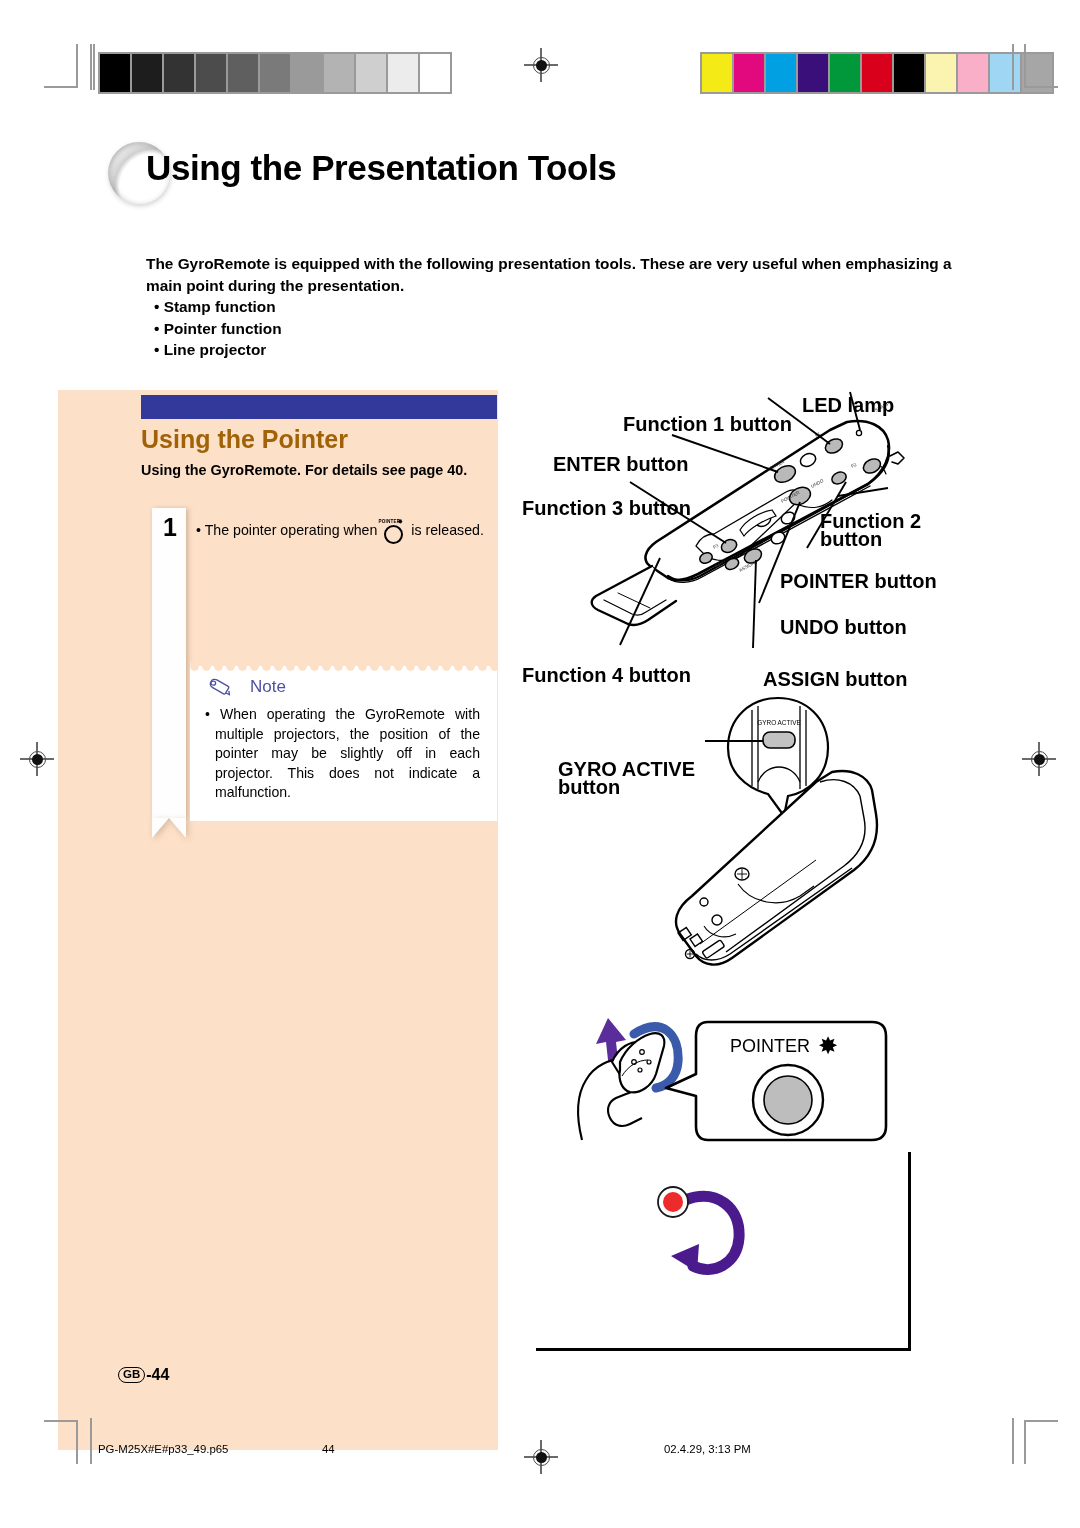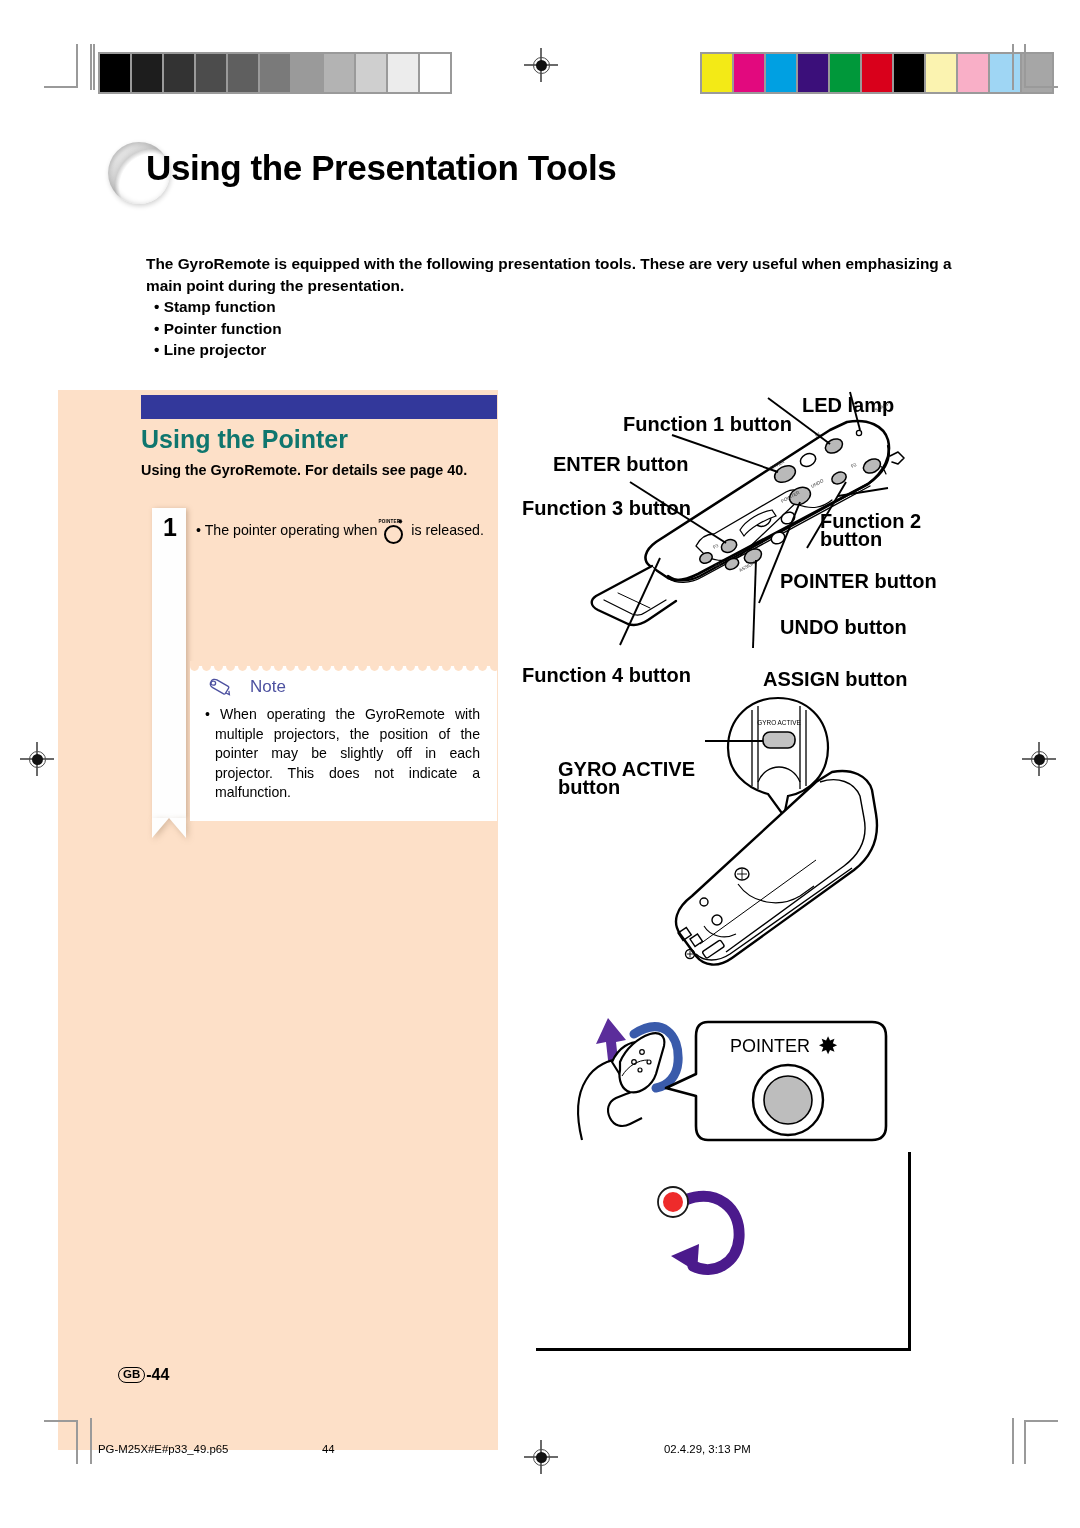--- a/index.html
+++ b/index.html
@@ -31,21 +31,21 @@
   .intro{position:absolute;left:146px;top:253px;width:810px;font-size:15.4px;
          font-weight:bold;line-height:21.5px;}
   .intro .bl{margin-left:8px;}
 
   
   .peach{position:absolute;left:58px;top:390px;width:440px;height:1060px;background:#fde0c8;}
 
   
   .bluerule{position:absolute;left:141px;top:395px;width:356px;height:24px;background:#33389b;}
 
-  .sect-h{position:absolute;left:141px;top:425px;font-size:25px;font-weight:bold;color:#0f766e;}
+  .sect-h{position:absolute;left:141px;top:425px;font-size:25px;font-weight:bold;color:#a16207;}
   .sect-sub{position:absolute;left:141px;top:461px;width:350px;font-size:14.4px;
             font-weight:bold;line-height:19px;}
 
   
   .ribbon{position:absolute;left:152px;top:508px;width:34px;height:310px;background:#fefefe;
           box-shadow:2px 1px 5px rgba(120,90,60,.35);}
   .ribbon:after{content:"";position:absolute;left:0;top:310px;width:0;height:0;
           border-left:17px solid #fefefe;border-right:17px solid #fefefe;border-bottom:20px solid transparent;
           filter:drop-shadow(2px 2px 3px rgba(120,90,60,.3));}
   .stepnum{position:absolute;left:156px;top:513px;width:28px;text-align:center;

